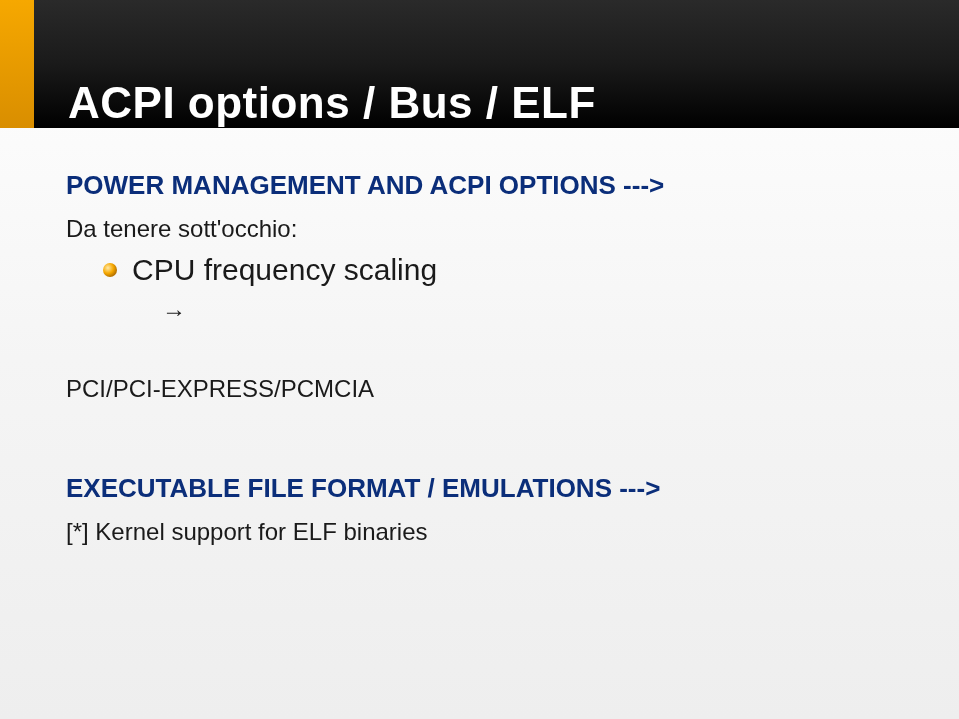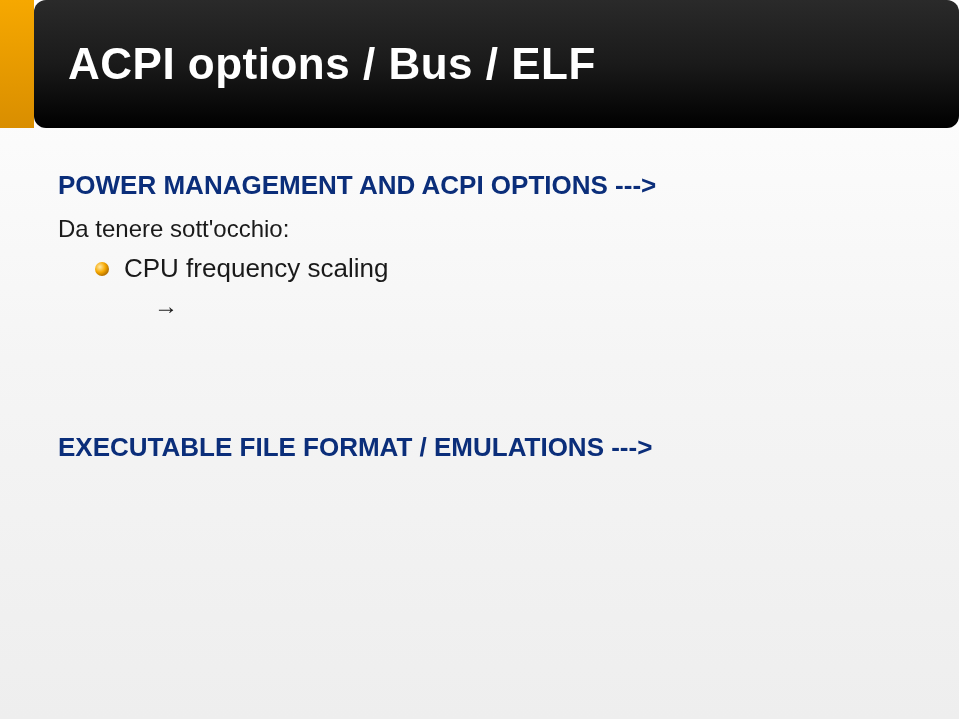--- a/index.html
+++ b/index.html
@@ -24,33 +24,32 @@
     background: linear-gradient(to bottom, #f6a800 0%, #d98e00 100%);
   }
   .title-bar {
     position: absolute;
     left: 34px;
     top: 0;
     right: 0;
     height: 128px;
     background: linear-gradient(to bottom, #2a2a2a 0%, #1a1a1a 50%, #000000 100%);
     display: flex;
-    align-items: center;
+    align-items: flex-end;
     padding-left: 34px;
-    border-radius: 12px;
   }
   .title {
     color: #ffffff;
     font-size: 44px;
     font-weight: bold;
     letter-spacing: 0.5px;
   }
   .content {
     position: absolute;
-    left: 58px;
+    left: 66px;
     top: 170px;
     right: 60px;
     color: #000;
   }
   .section-header {
     color: #0b2e7a;
     font-size: 26px;
     font-weight: bold;
     margin-bottom: 14px;
     margin-top: 28px;
@@ -67,21 +66,21 @@
     gap: 14px;
     margin-left: 36px;
     margin-bottom: 8px;
   }
   .bullet-circle {
     width: 16px;
     height: 16px;
     flex: 0 0 16px;
   }
   .bullet-text {
-    font-size: 26px;
+    font-size: 30px;
     color: #1a1a1a;
     text-align: right;
   }
   .sub-row {
     display: flex;
     align-items: center;
     gap: 10px;
     margin-left: 96px;
     margin-bottom: 8px;
   }
@@ -123,19 +122,21 @@
       </svg>
       <span class="bullet-text">CPU frequency scaling</span>
     </div>
 
     <div class="sub-row">
       <span class="arrow-char">→</span>
     </div>
 
     <div class="gap-lg"></div>
 
+    <div class="line">PCI/PCI-EXPRESS/PCMCIA</div>
 
     <div class="gap-md"></div>
 
     <div class="section-header">EXECUTABLE FILE FORMAT / EMULATIONS  ---&gt;</div>
+    <div class="line">[*] Kernel support for ELF binaries</div>
 
   </div>
 </div>
 
 </body></html>

